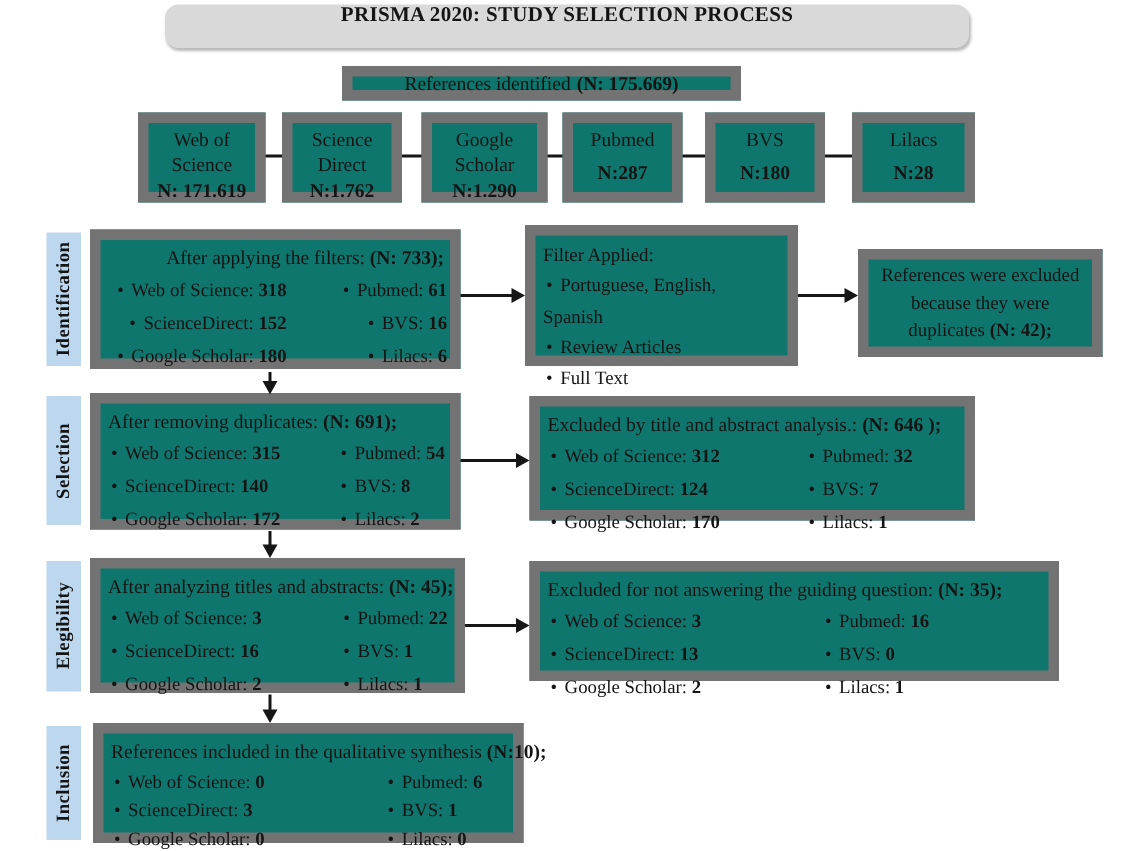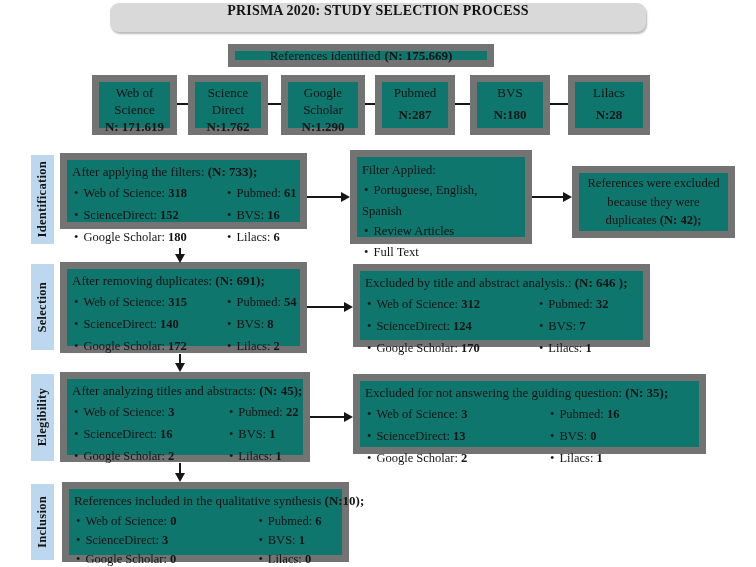--- a/index.html
+++ b/index.html
@@ -112,21 +112,21 @@
   <div class="phase" style="top:264px;height:86px;">
     <span>Selection</span>
   </div>
   <div class="phase" style="top:374px;height:87px;">
     <span>Elegibility</span>
   </div>
   <div class="phase" style="top:484px;height:76px;">
     <span>Inclusion</span>
   </div>
 
-  <div class="box" style="left:60px;top:153px;width:247px;height:76px;">
+  <div class="box" style="left:60px;top:153px;width:247px;height:93px;text-align:right;">
     <div class="hdr">
       <span>After applying the filters:</span>
       <span class="b">(N: 733);</span>
     </div>
     <div class="cols">
       <div style="width:62%;">
         <div class="item"><span class="bu">•</span><span>Web of Science:</span> <span class="b">318</span></div>
         <div class="item"><span class="bu">•</span><span>ScienceDirect:</span> <span class="b">152</span></div>
         <div class="item"><span class="bu">•</span><span>Google Scholar:</span> <span class="b">180</span></div>
       </div>

